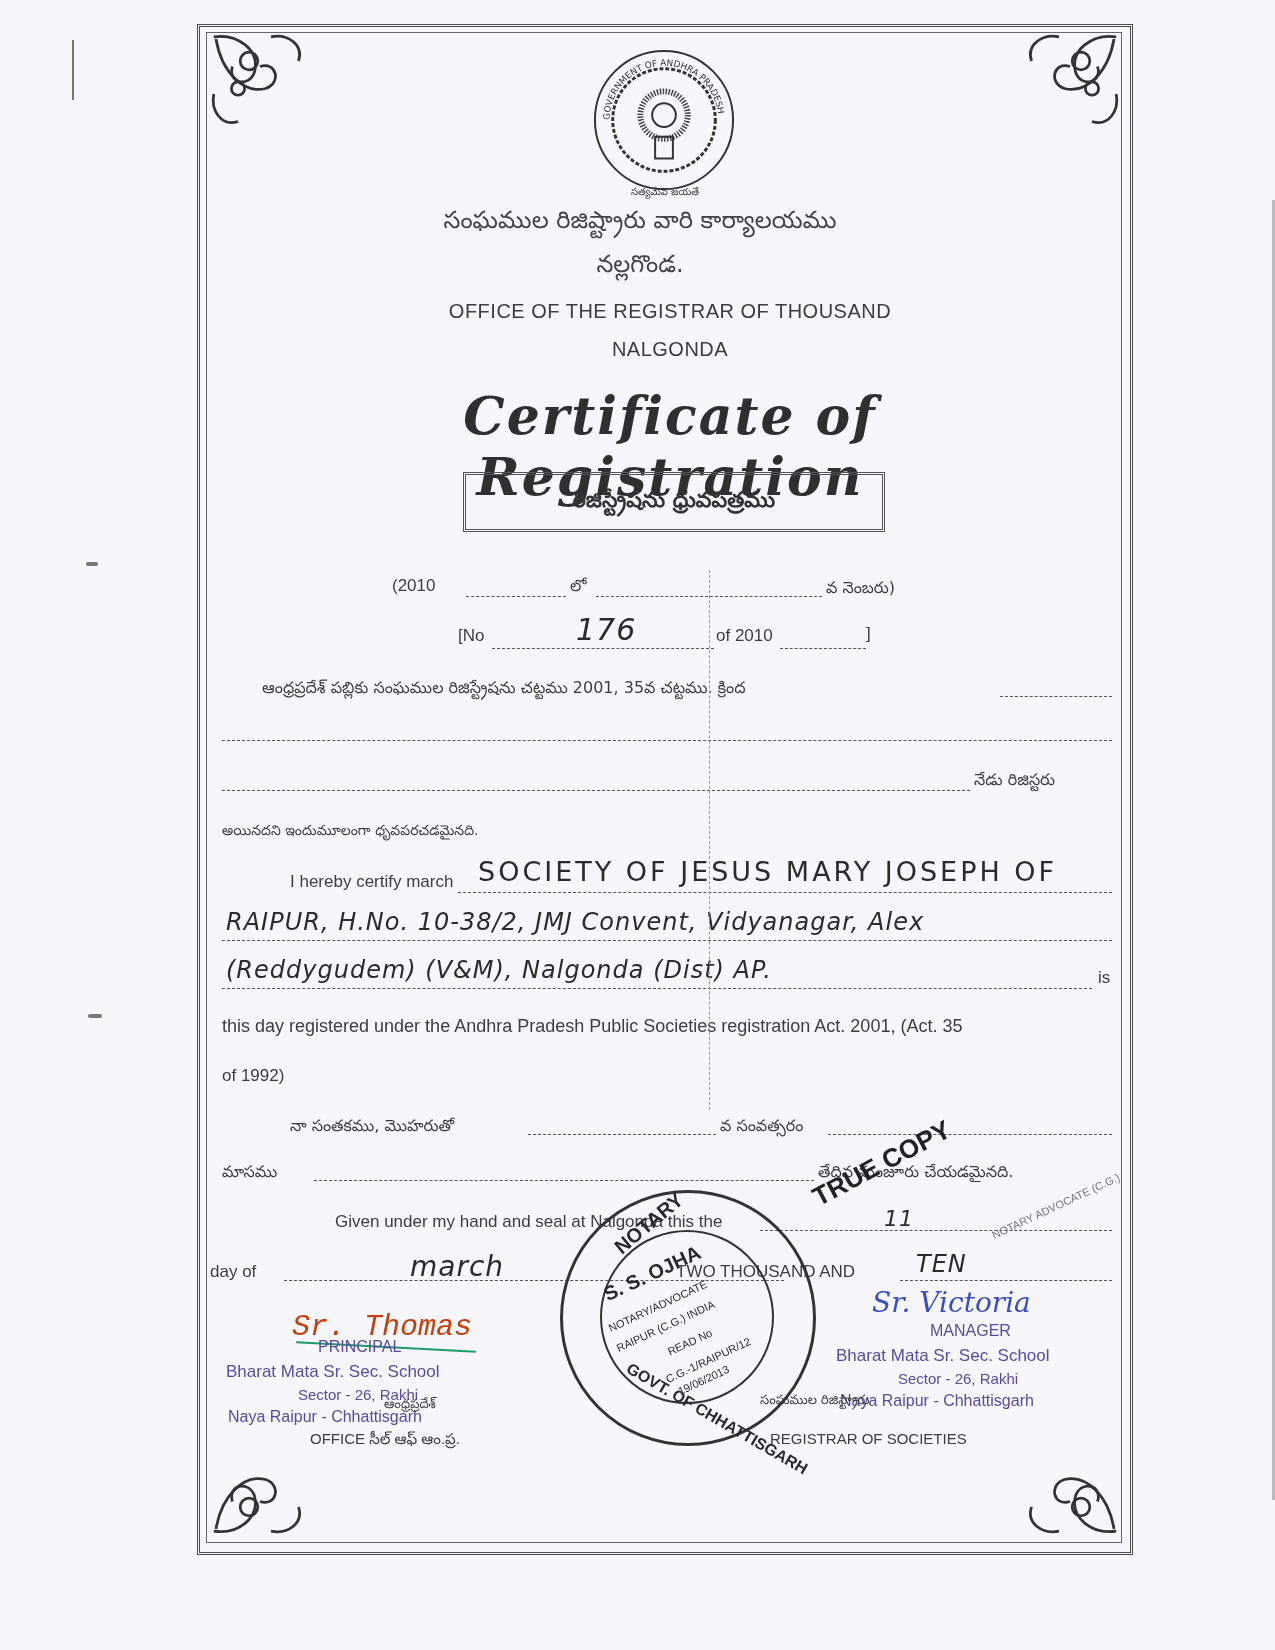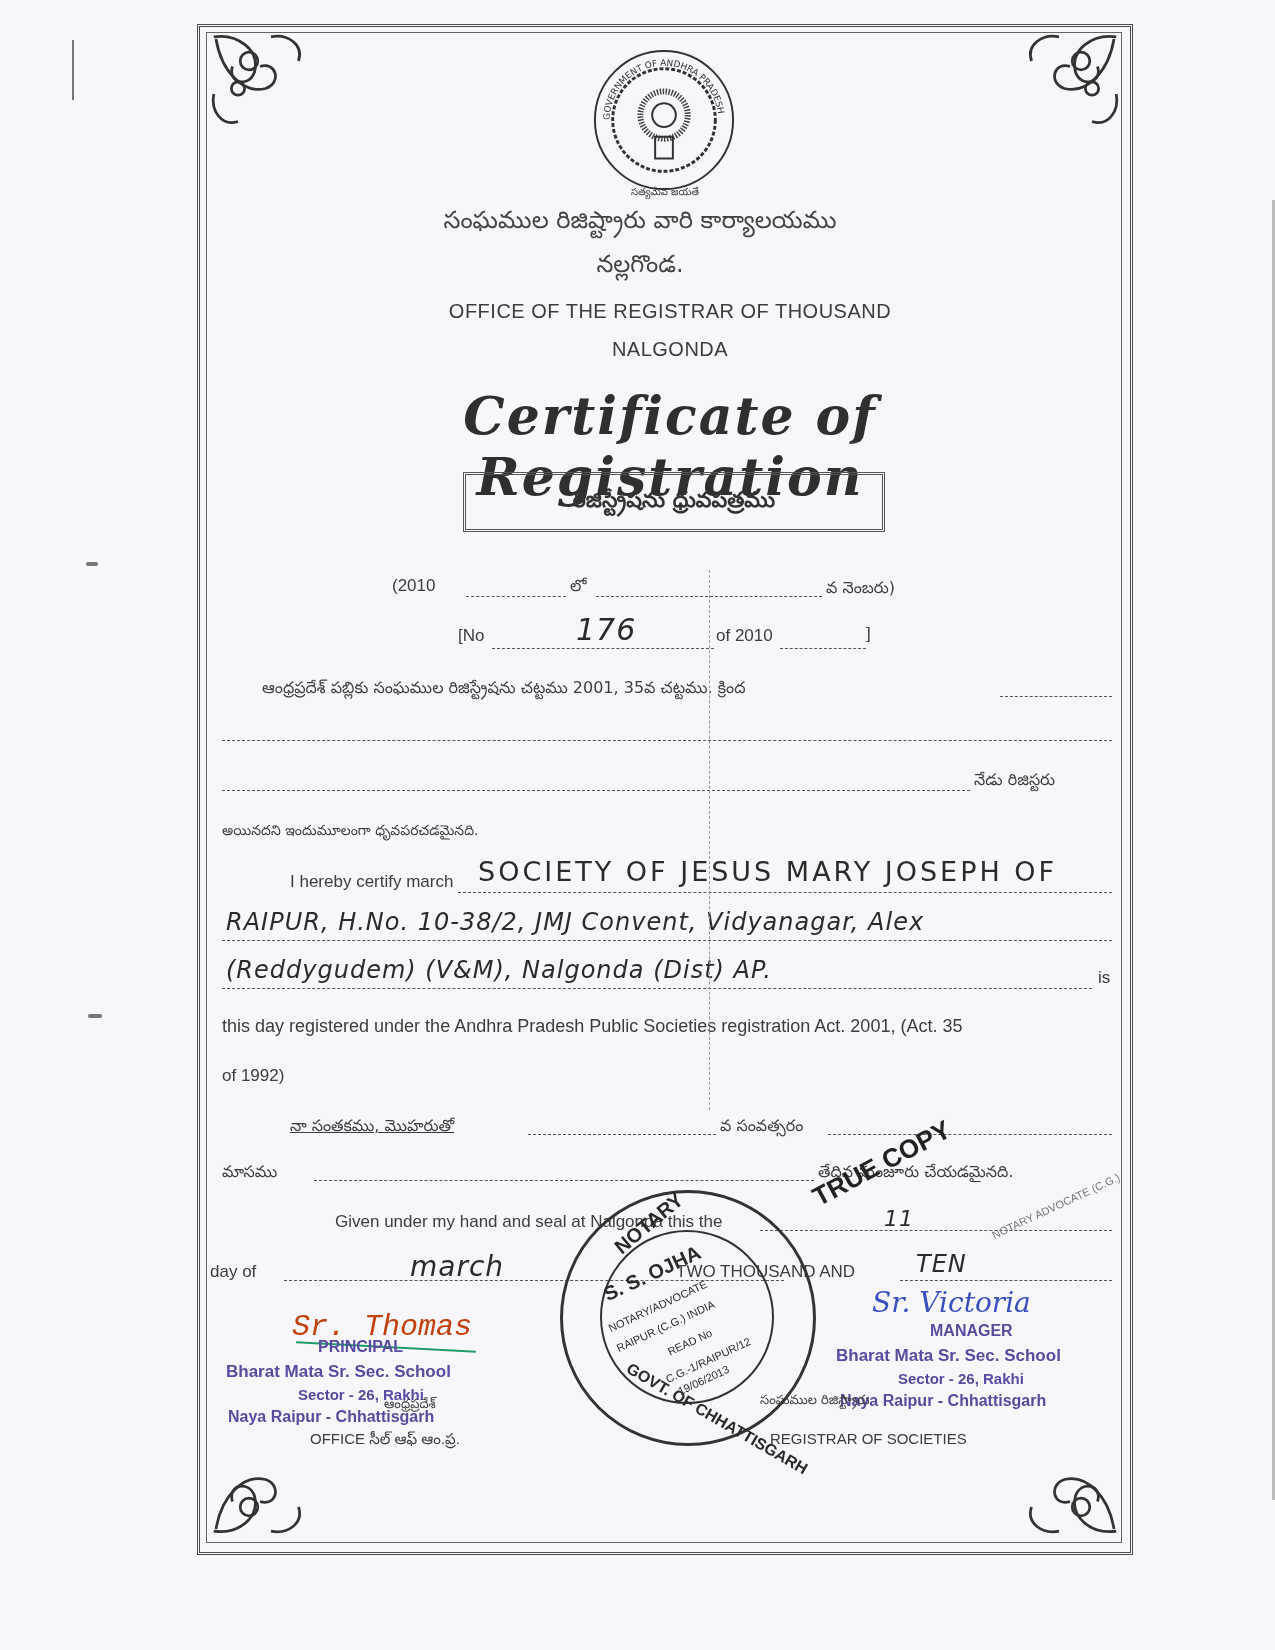--- a/index.html
+++ b/index.html
@@ -41,21 +41,21 @@
     border: 3px double #555; display: flex; align-items: center; justify-content: center;
     font-family: "DejaVu Sans", sans-serif; font-size: 22px; font-weight: bold; color: #333;
   }
   .line { position: absolute; border-bottom: 1.5px dashed #555; height: 0; }
   .txt { position: absolute; font-size: 17px; color: #3d3d3d; white-space: nowrap; }
   .tel { font-family: "DejaVu Sans", sans-serif; font-size: 16px; }
   .hand {
     position: absolute; font-family: "DejaVu Sans", sans-serif; font-style: italic;
     font-size: 26px; color: #2b2b2b; white-space: nowrap; letter-spacing: 1px;
   }
-  .purple { color: #5a4aa0; font-weight: bold; }
+  .purple { color: #5a4aa0; font-weight: normal; }
   .sig-green { color: #c2410c; font-style: italic; font-family: Liberation Mono, monospace; }
   .sig-blue { color: #3a4fc0; font-style: italic; font-family: "DejaVu Serif", serif; }
   .stamp {
     position: absolute; border-radius: 50%; border: 3px solid #333;
   }
   .stamp-text { position: absolute; font-weight: bold; color: #2a2a2a; white-space: nowrap; }
   .vline { position: absolute; border-left: 1px dashed #999; width: 0; }
   .speck { position: absolute; background: #777; }
 </style>
 </head>
@@ -156,21 +156,21 @@
 <div class="line" style="left:222px;top:940px;width:890px;"></div>
 <span class="hand" style="left:226px;top:908px;font-size:24px;">RAIPUR, H.No. 10-38/2, JMJ Convent, Vidyanagar, Alex</span>
 
 <div class="line" style="left:222px;top:988px;width:870px;"></div>
 <span class="hand" style="left:226px;top:956px;font-size:24px;">(Reddygudem) (V&amp;M), Nalgonda (Dist) AP.</span>
 <span class="txt" style="left:1098px;top:968px;">is</span>
 
 <span class="txt" style="left:222px;top:1016px;font-size:18px;">this day registered under the Andhra Pradesh Public Societies registration Act. 2001, (Act. 35</span>
 <span class="txt" style="left:222px;top:1066px;">of 1992)</span>
 
-<span class="txt tel" style="left:290px;top:1116px;text-decoration:underline;">నా సంతకము, మొహరుతో</span>
+<span class="txt tel" style="left:290px;top:1116px;">నా సంతకము, మొహరుతో</span>
 <div class="line" style="left:528px;top:1134px;width:188px;"></div>
 <span class="txt tel" style="left:720px;top:1116px;">వ సంవత్సరం</span>
 <div class="line" style="left:828px;top:1134px;width:284px;"></div>
 
 <span class="txt tel" style="left:222px;top:1162px;">మాసము</span>
 <div class="line" style="left:314px;top:1180px;width:500px;"></div>
 <span class="txt tel" style="left:818px;top:1162px;">తేదిన మంజూరు చేయడమైనది.</span>
 
 <span class="txt" style="left:290px;top:1212px;margin-left:45px;">Given under my hand and seal at Nalgonda this the</span>
 <div class="line" style="left:760px;top:1230px;width:352px;"></div>

